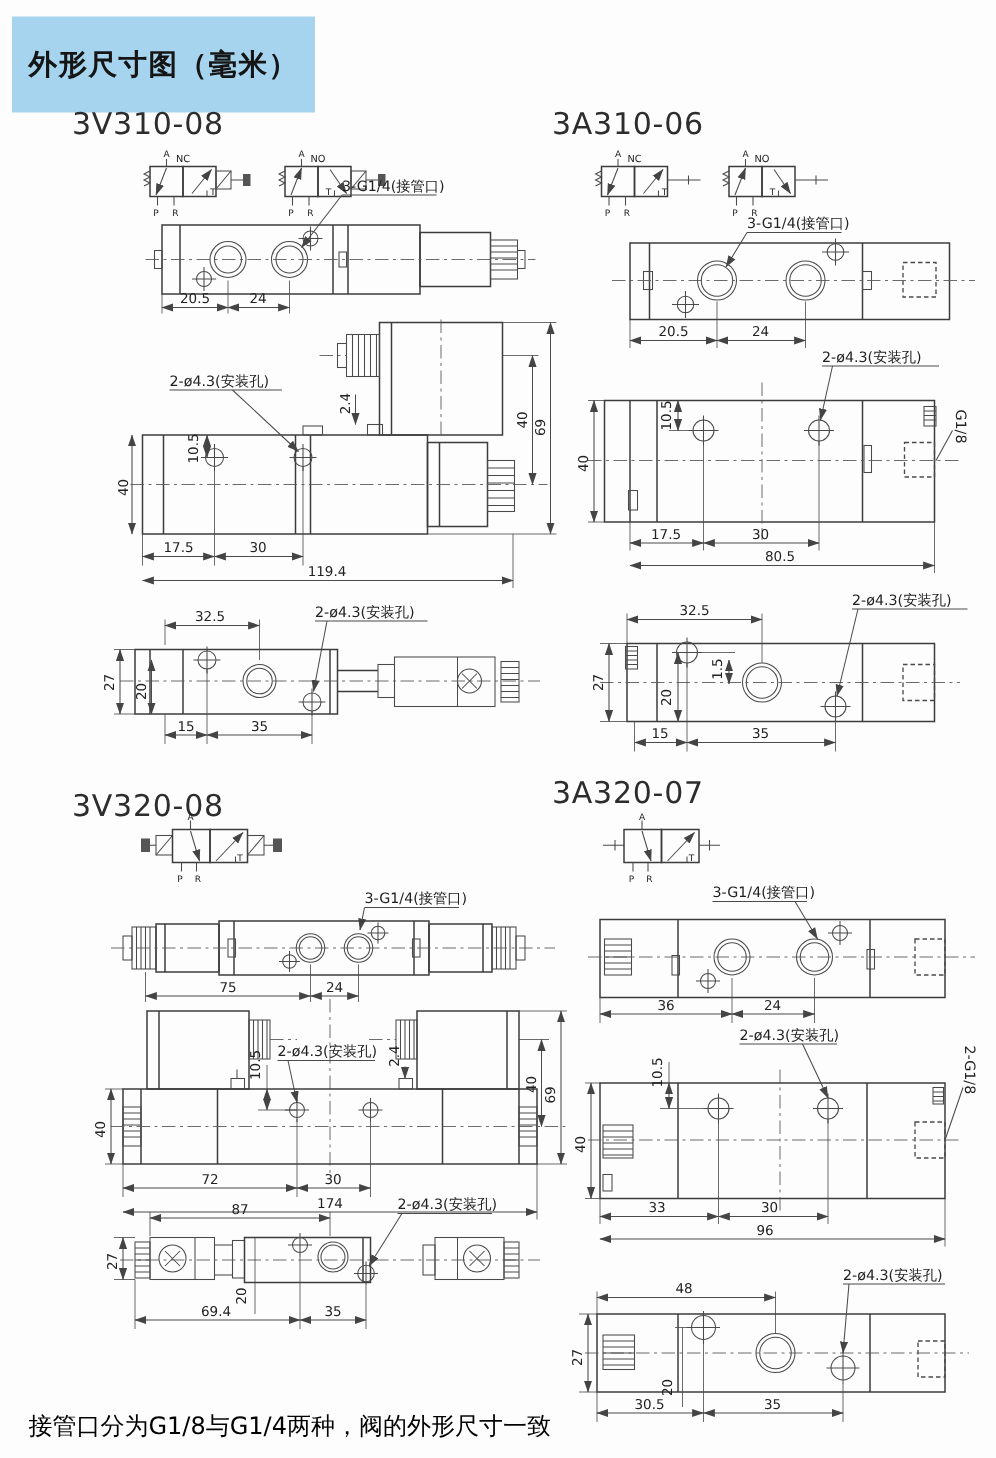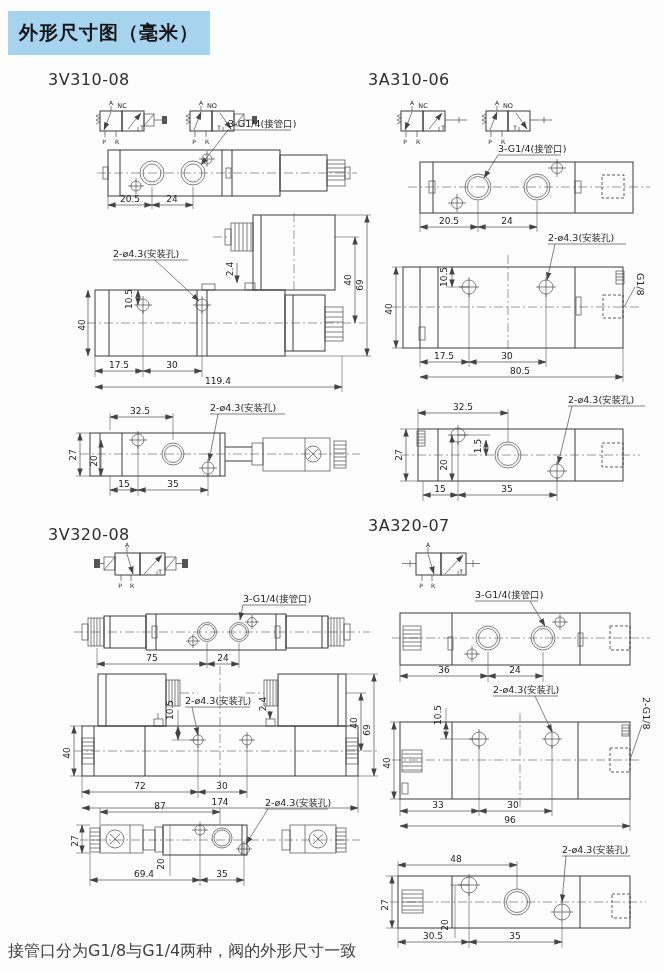--- a/index.html
+++ b/index.html
@@ -1,19 +1,19 @@
 <!DOCTYPE html>
 <html><head>
 <meta charset="utf-8">
 <style>
 html,body{margin:0;padding:0;background:#e9e9e9;}
 .page{position:relative;width:664px;height:972px;background:#fdfdfd;font-family:"DejaVu Sans","Liberation Sans",sans-serif;overflow:hidden;}
-.hdr{position:absolute;left:8px;top:11px;background:#a6d4ee;color:#151515;font-size:19px;font-weight:bold;padding:9px 11px;letter-spacing:1px;}
-.model{position:absolute;font-size:16px;color:#2d2d2d;letter-spacing:.5px;}
-.note{position:absolute;left:8px;top:941px;font-size:16px;color:#404040;}
+.hdr{position:absolute;left:8px;top:11px;background:#a6d4ee;color:#151515;font-size:19px;font-weight:bold;padding:19px 11px;letter-spacing:1px;}
+.model{position:absolute;font-size:20px;color:#2d2d2d;letter-spacing:.5px;}
+.note{position:absolute;left:19px;top:941px;font-size:16px;color:#000000;}
 svg{position:absolute;overflow:visible;}
 .ln{fill:none;stroke:#3c3c3c;stroke-width:1;}
 .tn{fill:none;stroke:#4a4a4a;stroke-width:.7;}
 .cl{fill:none;stroke:#5a5a5a;stroke-width:.6;stroke-dasharray:9 3 2 3;}
 .dsh{fill:none;stroke:#4a4a4a;stroke-width:.9;stroke-dasharray:3 2;}
 .dim{fill:none;stroke:#4a4a4a;stroke-width:.7;}
 .ext{fill:none;stroke:#4a4a4a;stroke-width:.55;}
 text{fill:#222;font-family:"DejaVu Sans","Liberation Sans",sans-serif;}
 .d{font-size:9px;text-anchor:middle;}
 .s{font-size:6px;text-anchor:middle;}

